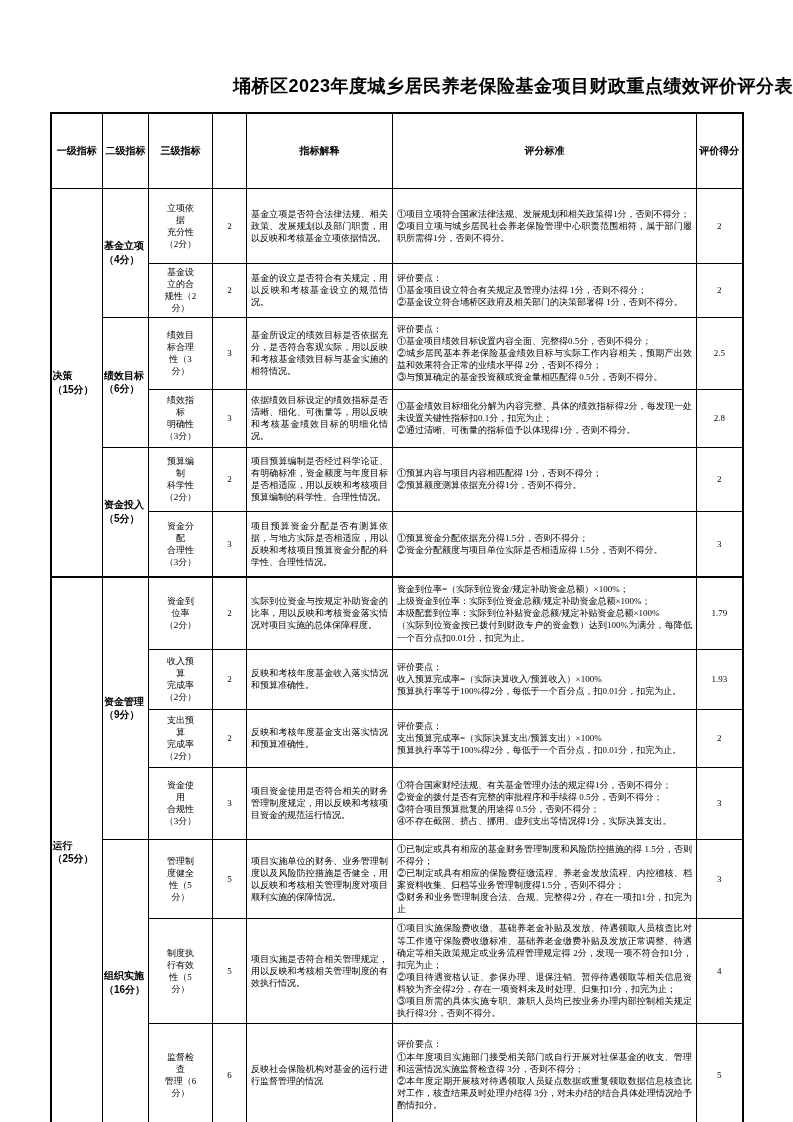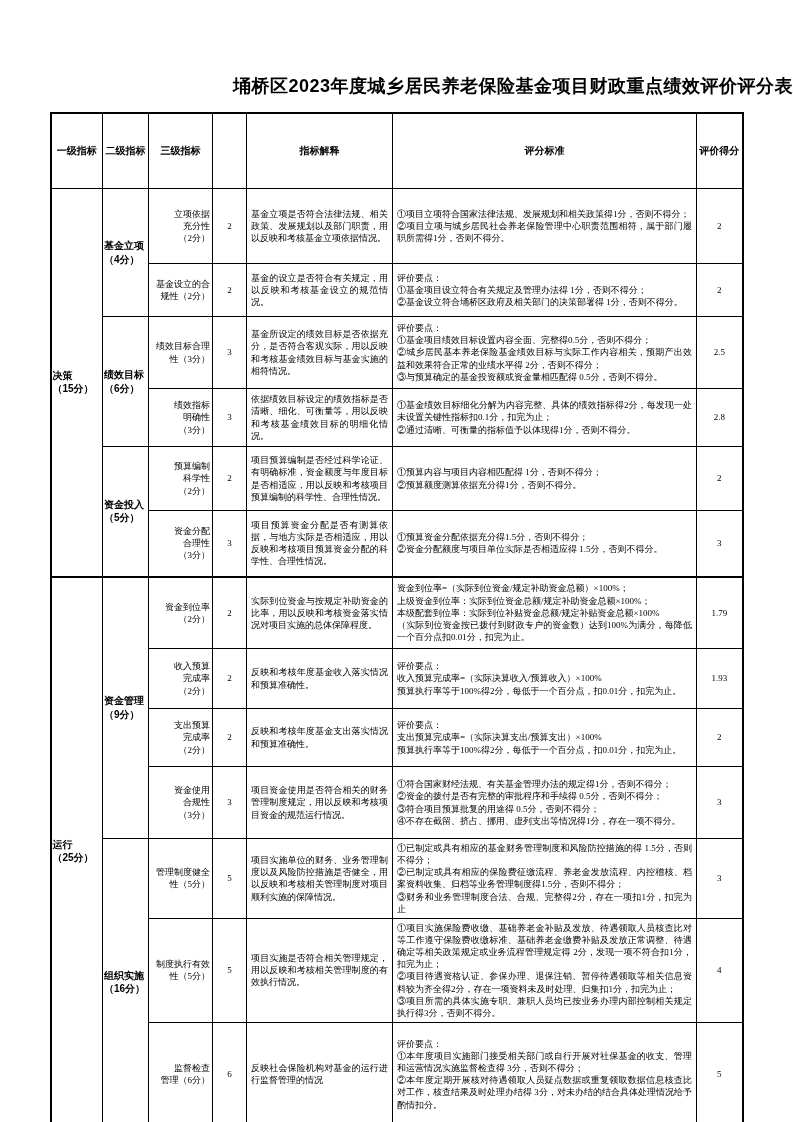--- a/index.html
+++ b/index.html
@@ -30,21 +30,21 @@
   .score-table th.small-h{font-size:14px;padding-left:38px;}
   .score-table td{
     font-size:9px;line-height:1.35;vertical-align:middle;
     padding:3px 4px;
   }
   td.c-l1,td.c-l2{
     font-family:"Liberation Sans","DejaVu Sans",sans-serif;
     font-weight:bold;font-size:10px;text-align:left;
     white-space:pre-line;padding:10px 1px;
   }
-  td.c-l3{text-align:right;white-space:pre-line;padding:2px 2px;}
+  td.c-l3{text-align:center;white-space:pre-line;padding:2px 14px;}
   td.c-val{text-align:center;}
   td.c-exp{text-align:justify;white-space:pre-line;}
   td.c-cri{text-align:justify;white-space:pre-line;}
   td.c-score{text-align:center;}
   tr.split>td{border-top:2px solid #000;}
   .page-num{
     margin-top:26px;font-size:13px;
     font-family:"Liberation Sans","DejaVu Sans",sans-serif;
   }
 </style>
@@ -182,21 +182,21 @@
       </tr>
       <tr style="height:72px">
         <td class="c-l3">资金使用
 合规性
 （3分）</td>
         <td class="c-val">3</td>
         <td class="c-exp">项目资金使用是否符合相关的财务管理制度规定，用以反映和考核项目资金的规范运行情况。</td>
         <td class="c-cri">①符合国家财经法规、有关基金管理办法的规定得1分，否则不得分；
 ②资金的拨付是否有完整的审批程序和手续得 0.5分，否则不得分；
 ③符合项目预算批复的用途得 0.5分，否则不得分；
-④不存在截留、挤占、挪用、虚列支出等情况得1分，存在一项不得分。</td>
+④不存在截留、挤占、挪用、虚列支出等情况得1分，实际决算支出。</td>
         <td class="c-score">3</td>
       </tr>
       <tr style="height:65px">
         <td class="c-l2" rowspan="3">组织实施
 （16分）</td>
         <td class="c-l3">管理制度健全性（5分）</td>
         <td class="c-val">5</td>
         <td class="c-exp">项目实施单位的财务、业务管理制度以及风险防控措施是否健全，用以反映和考核相关管理制度对项目顺利实施的保障情况。</td>
         <td class="c-cri">①已制定或具有相应的基金财务管理制度和风险防控措施的得 1.5分，否则不得分；
 ②已制定或具有相应的保险费征缴流程、养老金发放流程、内控稽核、档案资料收集、归档等业务管理制度得1.5分，否则不得分；

